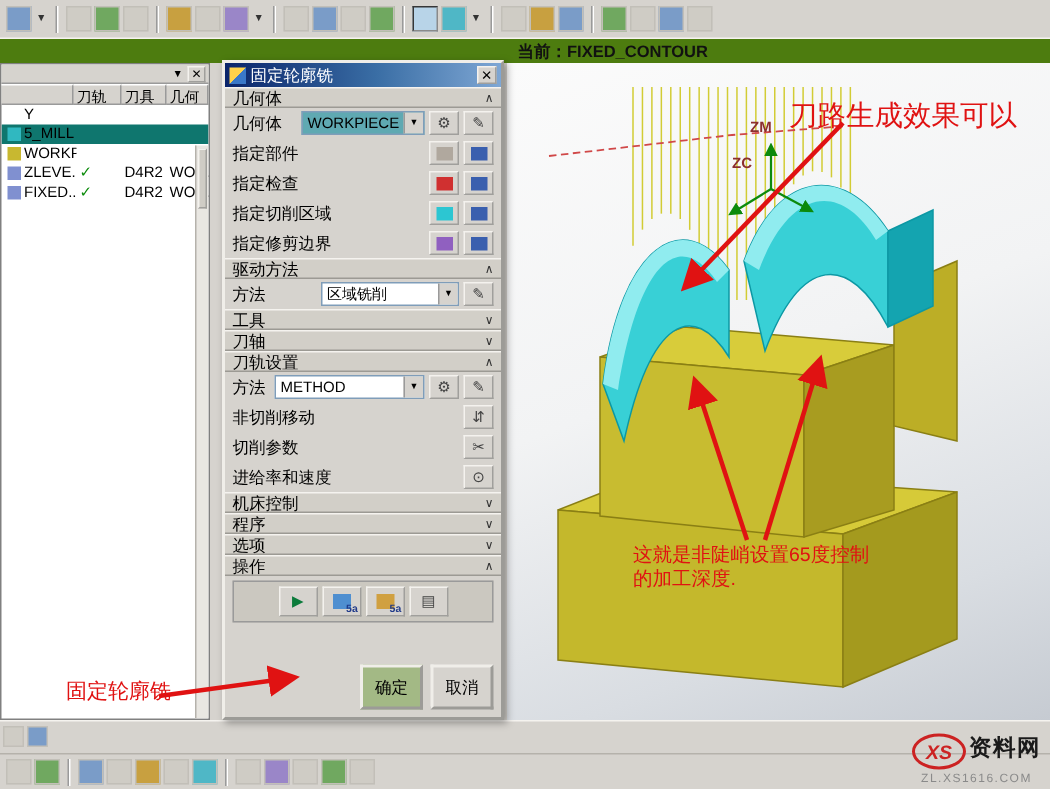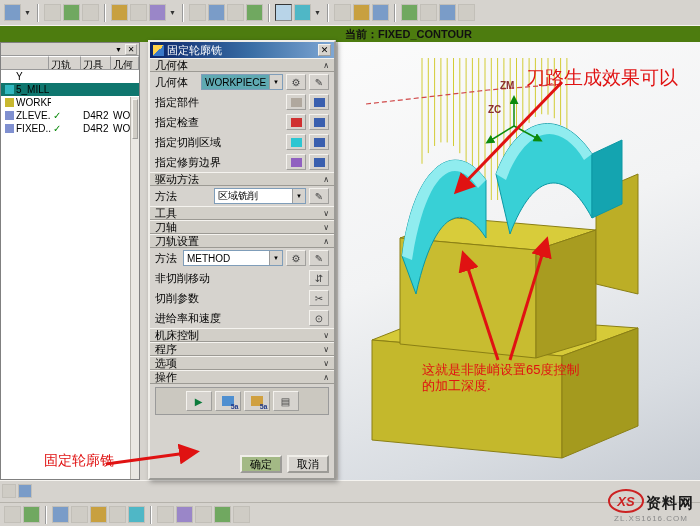--- a/index.html
+++ b/index.html
@@ -86,35 +86,35 @@
   .glyph-o { font-size:10px; color:#444; }
   .actions { flex:none; margin:3px 5px; border:1px solid #9a9a9a; background:#cbc8c0;
     display:flex; align-items:center; justify-content:center; gap:3px; padding:3px; }
   .abtn { width:26px; height:20px; border:1px outset #f4f2ee; background:#d6d3ce; position:relative;
     display:flex; align-items:center; justify-content:center; }
   .abtn .play { color:#0b7b3b; font-size:10px; }
   .abtn .badge { position:absolute; right:1px; bottom:0; font-size:7px; color:#203a8a; font-weight:bold; }
   .abtn .aico { width:12px; height:10px; display:inline-block; }
   .aico.a2 { background:#4f8fd0; } .aico.a3 { background:#d0a040; }
   .bbar { margin-top:auto; flex:none; display:flex; justify-content:flex-end; gap:5px; padding:4px 5px 5px; }
-  .btn { min-width:42px; height:18px; border:2px outset #f0eee9; background:#d6d3ce; font-size:11px;
+  .btn { min-width:42px; height:30px; border:2px outset #f0eee9; background:#d6d3ce; font-size:11px;
     display:flex; align-items:center; justify-content:center;font-family:Liberation Serif, serif; }
   .btn.ok { background:#a3b985; }
 
   
   .statusbar { position:absolute; left:0; right:0; bottom:0; height:46px; background:#d6d3ce;
     border-top:1px solid #f5f3ef; z-index:5; }
   .sb-mini { position:absolute; left:2px; top:3px; display:flex; gap:2px; }
   .sb-mini .tbi { width:14px; height:14px; }
   .sb-main { position:absolute; left:0; right:0; bottom:0; height:24px; border-top:1px solid #b5b2ab;
     display:flex; align-items:center; padding:2px 4px; gap:2px; }
 
   
   .watermark { position:absolute; right:6px; bottom:3px; z-index:40; text-align:center; }
-  .wm-row { display:flex; align-items:flex-end; gap:2px; }
+  .wm-row { display:flex; align-items:flex-start; gap:2px; }
   .wm-logo { width:36px; height:24px; border:2px solid #cc2222; border-radius:50%; color:#cc2222;
     font-style:italic; font-weight:bold; font-size:13px; display:flex; align-items:center; justify-content:center; }
   .wm-name { font-size:15px; font-weight:bold; color:#1a1a1a; letter-spacing:1px; }
   .wm-site { font-size:8px; color:#8a8a8a; letter-spacing:1px; margin-top:1px; }
 
   .gen-label { position:absolute; left:44px; top:452px; color:#e01212; font-size:14px; z-index:60; }
   .overlay { position:absolute; inset:0; z-index:60; pointer-events:none; }
 </style>
 </head>
 <body>

